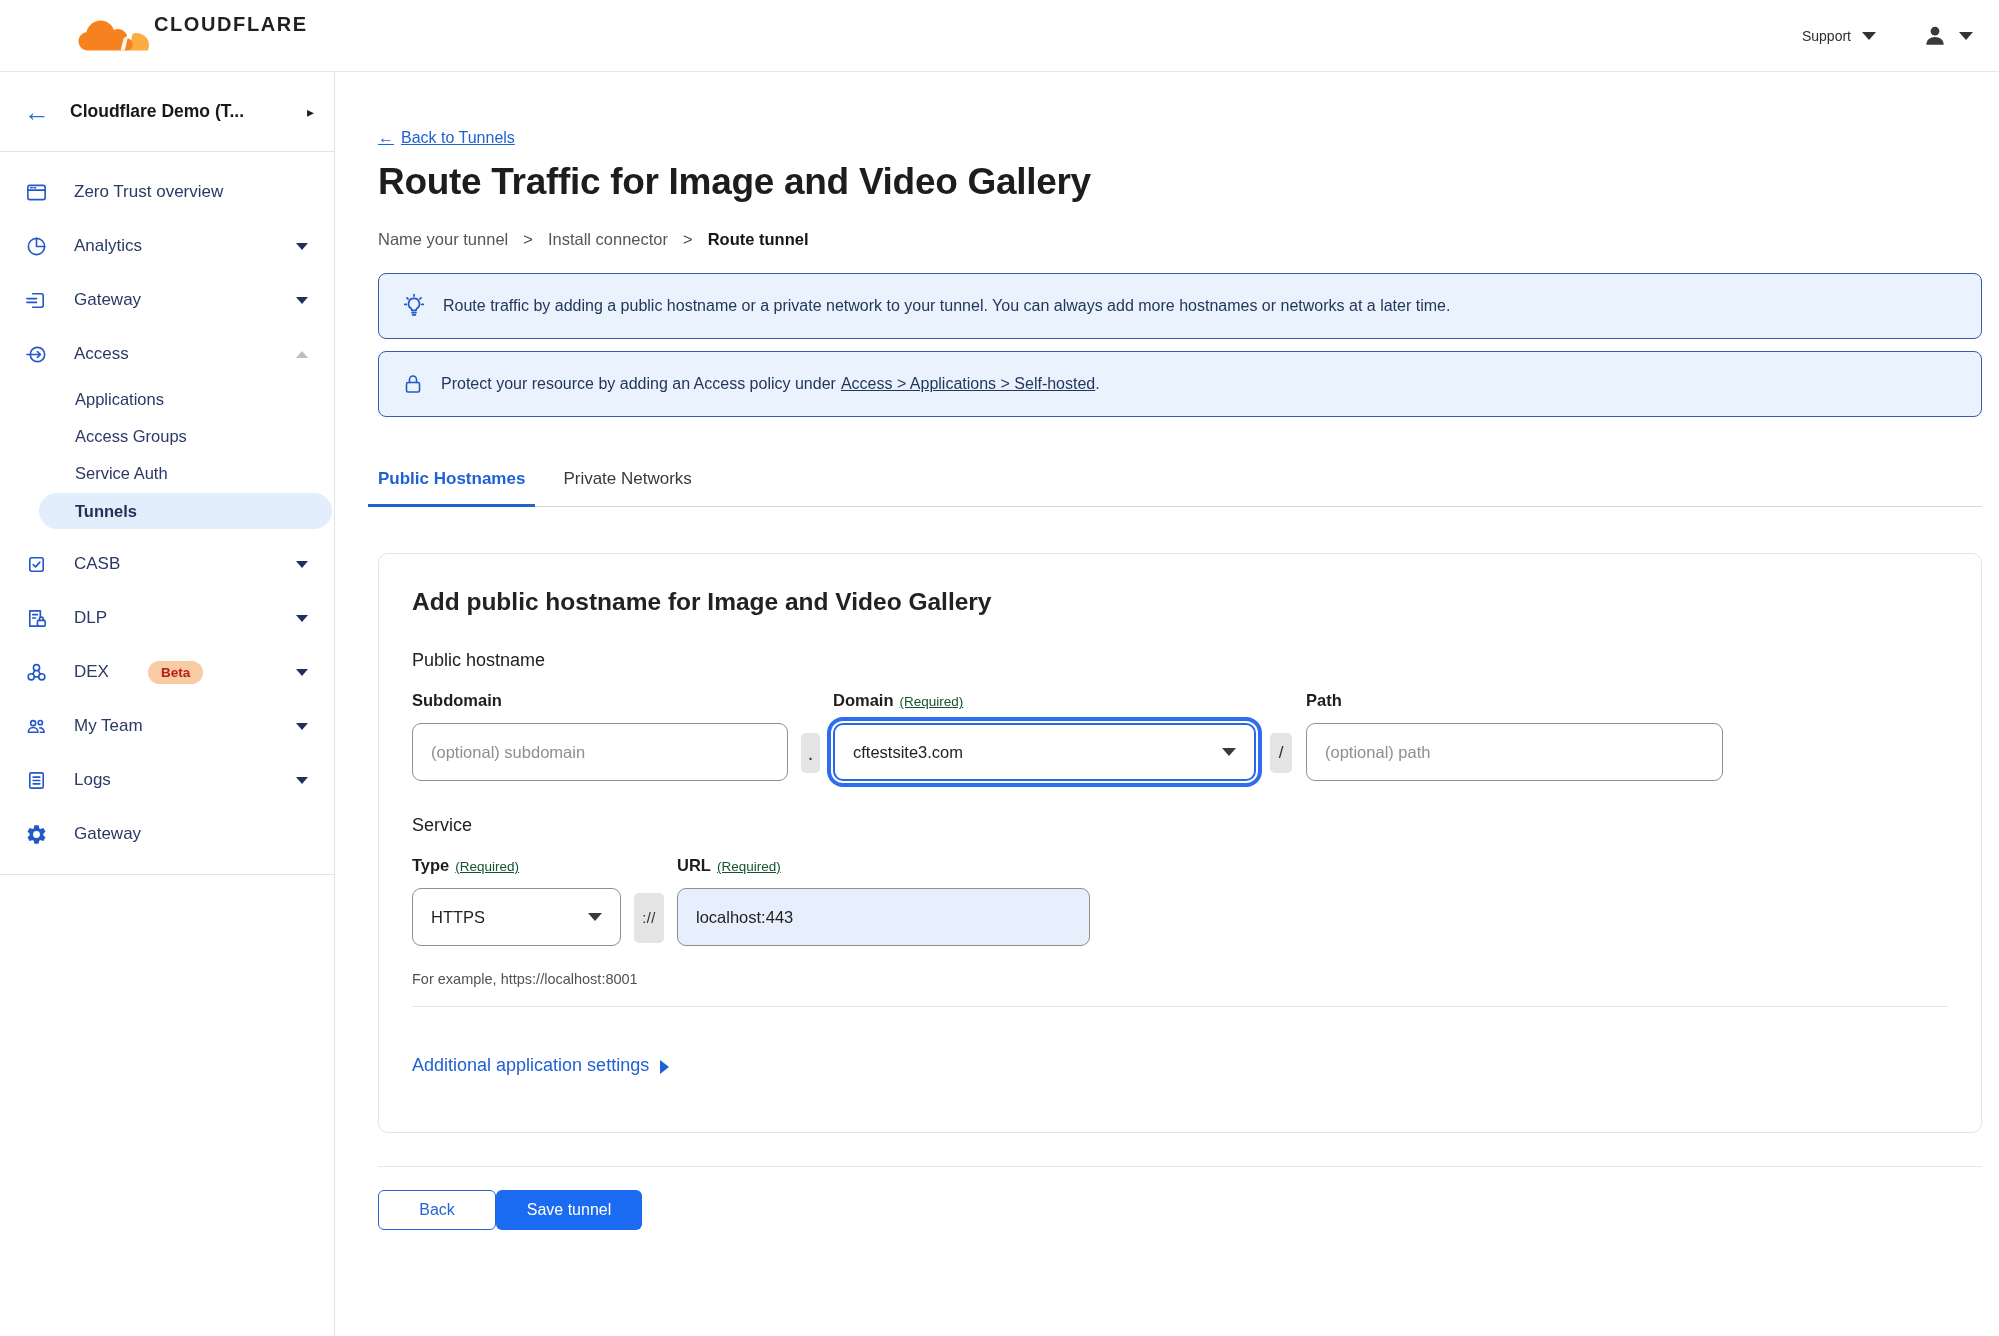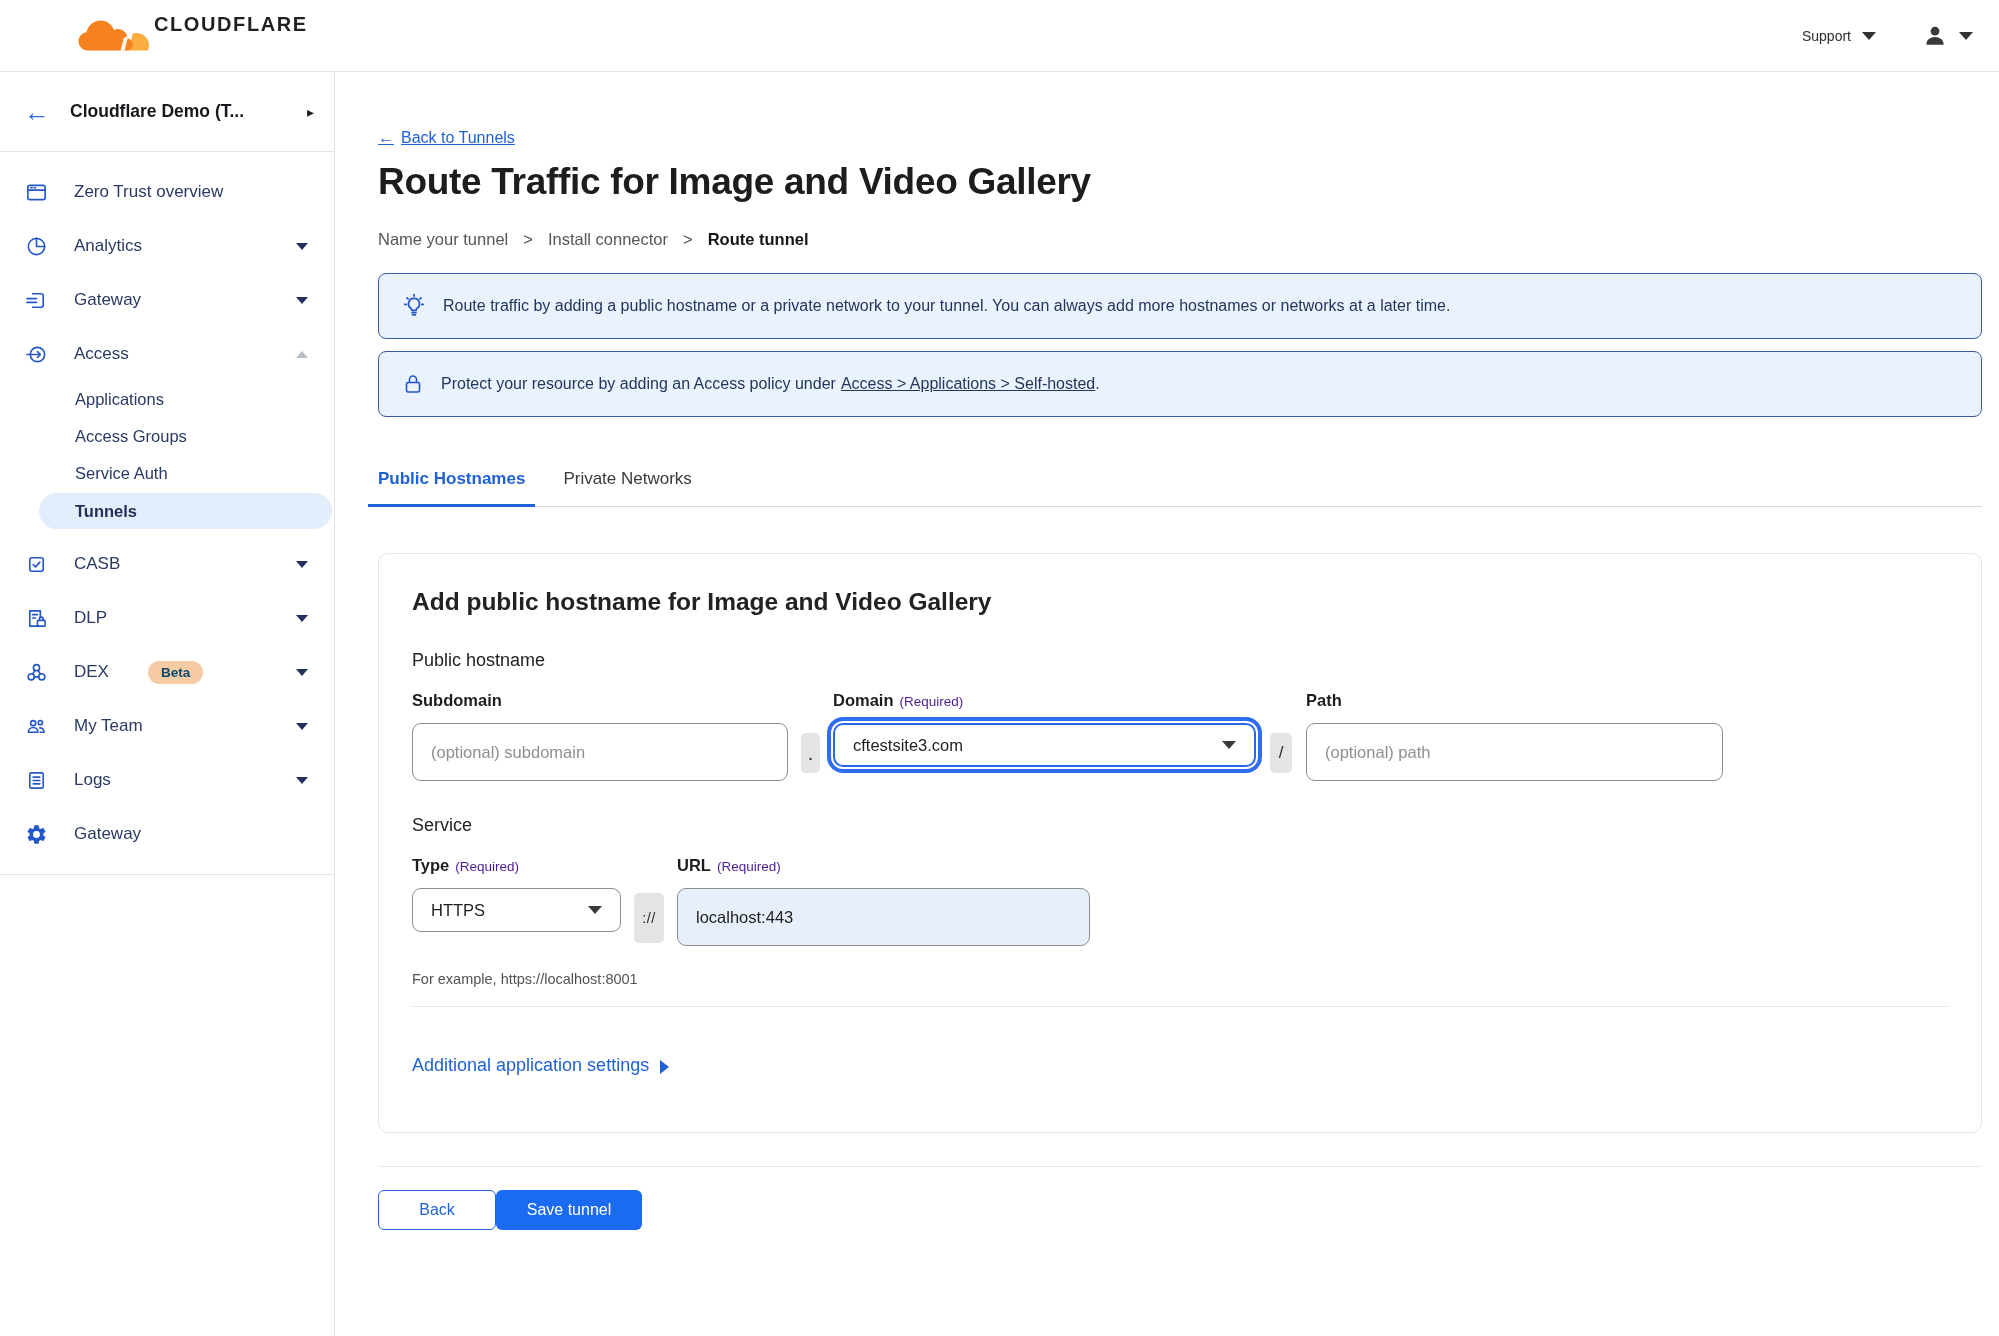--- a/index.html
+++ b/index.html
@@ -27,21 +27,21 @@
   .sb-title { font-size:17.5px; font-weight:700; color:#16181d; flex:1; white-space:nowrap; overflow:hidden; }
   .sb-chevron { color:#1d1d1d; font-size:14px; cursor:pointer; }
   .nav { padding-top:13px; }
   .nav-item { height:54px; display:flex; align-items:center; padding:0 26px 0 25px; gap:26px; font-size:17px; color:var(--navy); cursor:pointer; }
   .nav-item .icon { width:23px; height:23px; display:flex; }
   .nav-caret { margin-left:auto; width:0; height:0; border-left:6px solid transparent; border-right:6px solid transparent; border-top:7px solid #21305c; }
   .nav-caret.up { border-top:none; border-bottom:7px solid #b9bec9; }
   .nav-sub-list { margin-bottom:8px; }
   .nav-sub { height:37px; display:flex; align-items:center; padding-left:75px; font-size:16.5px; color:var(--navy); cursor:pointer; }
   .nav-sub.active { height:36px; margin:1px 2px 0 39px; padding-left:36px; background:#e2eefb; border-radius:18px; font-weight:700; color:#22305a; }
-  .badge { background:#f7cba3; color:#0c4a6e; font-size:13.5px; font-weight:600; padding:4px 13px; border-radius:999px; margin-left:13px; }
+  .badge { background:#f7cba3; color:#b91c1c; font-size:13.5px; font-weight:600; padding:4px 13px; border-radius:999px; margin-left:13px; }
   .sb-divider { border-top:1px solid #e5e5e5; margin-top:13px; }
   
   .back-link { display:inline-flex; gap:7px; margin-top:57px; font-size:16px; color:var(--blue); text-decoration:underline; cursor:pointer; }
   h1 { margin-top:14px; font-size:37px; font-weight:700; color:#1d1d1d; letter-spacing:-0.3px; }
   .breadcrumb { margin-top:27px; display:flex; gap:15px; font-size:16.5px; color:#565656; }
   .crumb { cursor:pointer; }
   .crumb-sep { color:#4a4a4a; }
   .crumb-current { color:#161616; font-weight:700; }
   .banner { margin-top:24px; display:flex; align-items:center; gap:16px; padding:0 22px; height:66px; background:var(--banner-bg); border:1.5px solid var(--banner-border); border-radius:8px; font-size:16px; color:var(--banner-text); }
   .banner + .banner { margin-top:12px; }
@@ -49,29 +49,29 @@
   .tabs { margin-top:52px; display:flex; gap:18px; border-bottom:1px solid #d8d8d8; margin-left:-10px; }
   .tab { font-size:17px; padding:0 10px 15px; color:#3a3a3a; font-weight:500; cursor:pointer; }
   .tab.active { color:var(--blue); font-weight:600; border-bottom:3px solid var(--blue); margin-bottom:-1px; }
   
   .card { margin-top:46px; border:1px solid #e4e4e4; border-radius:10px; padding:34px 33px 56px; background:#fff; }
   .card h2 { font-size:24.5px; font-weight:700; color:#222; }
   .section-label { margin-top:34px; font-size:18px; color:#222; }
   .row { display:flex; margin-top:20px; }
   .field { display:flex; flex-direction:column; gap:13px; }
   .field-label { font-size:16.5px; font-weight:700; color:#1e1e1e; }
-  .required { font-size:13.5px; color:#4c1d95; font-weight:400; margin-left:6px; }
+  .required { font-size:13.5px; color:#14532d; font-weight:400; margin-left:6px;text-decoration:underline; }
   .text-input { height:58px; border:1px solid #8f8f8f; border-radius:9px; padding:0 18px; font-size:16.5px; color:#1f1f1f; font-family:"Liberation Sans",sans-serif; background:#fff; }
   .text-input::placeholder { color:#8f8f8f; }
   .w-sub { width:376px; } .w-path { width:417px; }
   .sep { background:#e4e4e4; border-radius:5px; display:flex; align-items:center; justify-content:center; color:#2b2b2b; align-self:flex-start; }
   .sep.dot { width:19px; height:40px; margin:42px 13px 0; font-size:20px; }
   .sep.slash { width:22px; height:40px; margin:42px 14px 0; font-size:17px; }
   .sep.scheme { width:30px; height:50px; margin:37px 13px 0; font-size:14.5px; letter-spacing:0.5px; }
-  .select { height:44px; border:1px solid #8f8f8f; border-radius:9px; padding:0 18px; display:flex; align-items:center; justify-content:space-between; font-size:16.5px; color:#1f1f1f; cursor:pointer; background:#fff; }
+  .select { height:58px; border:1px solid #8f8f8f; border-radius:9px; padding:0 18px; display:flex; align-items:center; justify-content:space-between; font-size:16.5px; color:#1f1f1f; cursor:pointer; background:#fff; }
   .select .sel-caret { width:0; height:0; border-left:7px solid transparent; border-right:7px solid transparent; border-top:8px solid #3a3a3a; }
   .select.focused { border:2px solid #2767ee; box-shadow:0 0 0 2px #fff, 0 0 0 6px #2e6cf0; border-radius:10px; }
   .w-domain { width:423px; } .w-type { width:209px; }
   .url-input { width:413px; background:#e7effc; }
   .hint { margin-top:25px; font-size:14.5px; color:#525252; }
   .card-divider { margin-top:19px; border-top:1px solid #e6e6e6; }
   .additional { margin-top:48px; display:inline-flex; align-items:center; gap:11px; color:var(--blue); font-size:18px; cursor:pointer; }
   .tri-right { width:0; height:0; border-top:7px solid transparent; border-bottom:7px solid transparent; border-left:9px solid var(--blue); margin-top:2px; }
   
   .footer-divider { margin-top:33px; border-top:1px solid #e8e8e8; }

